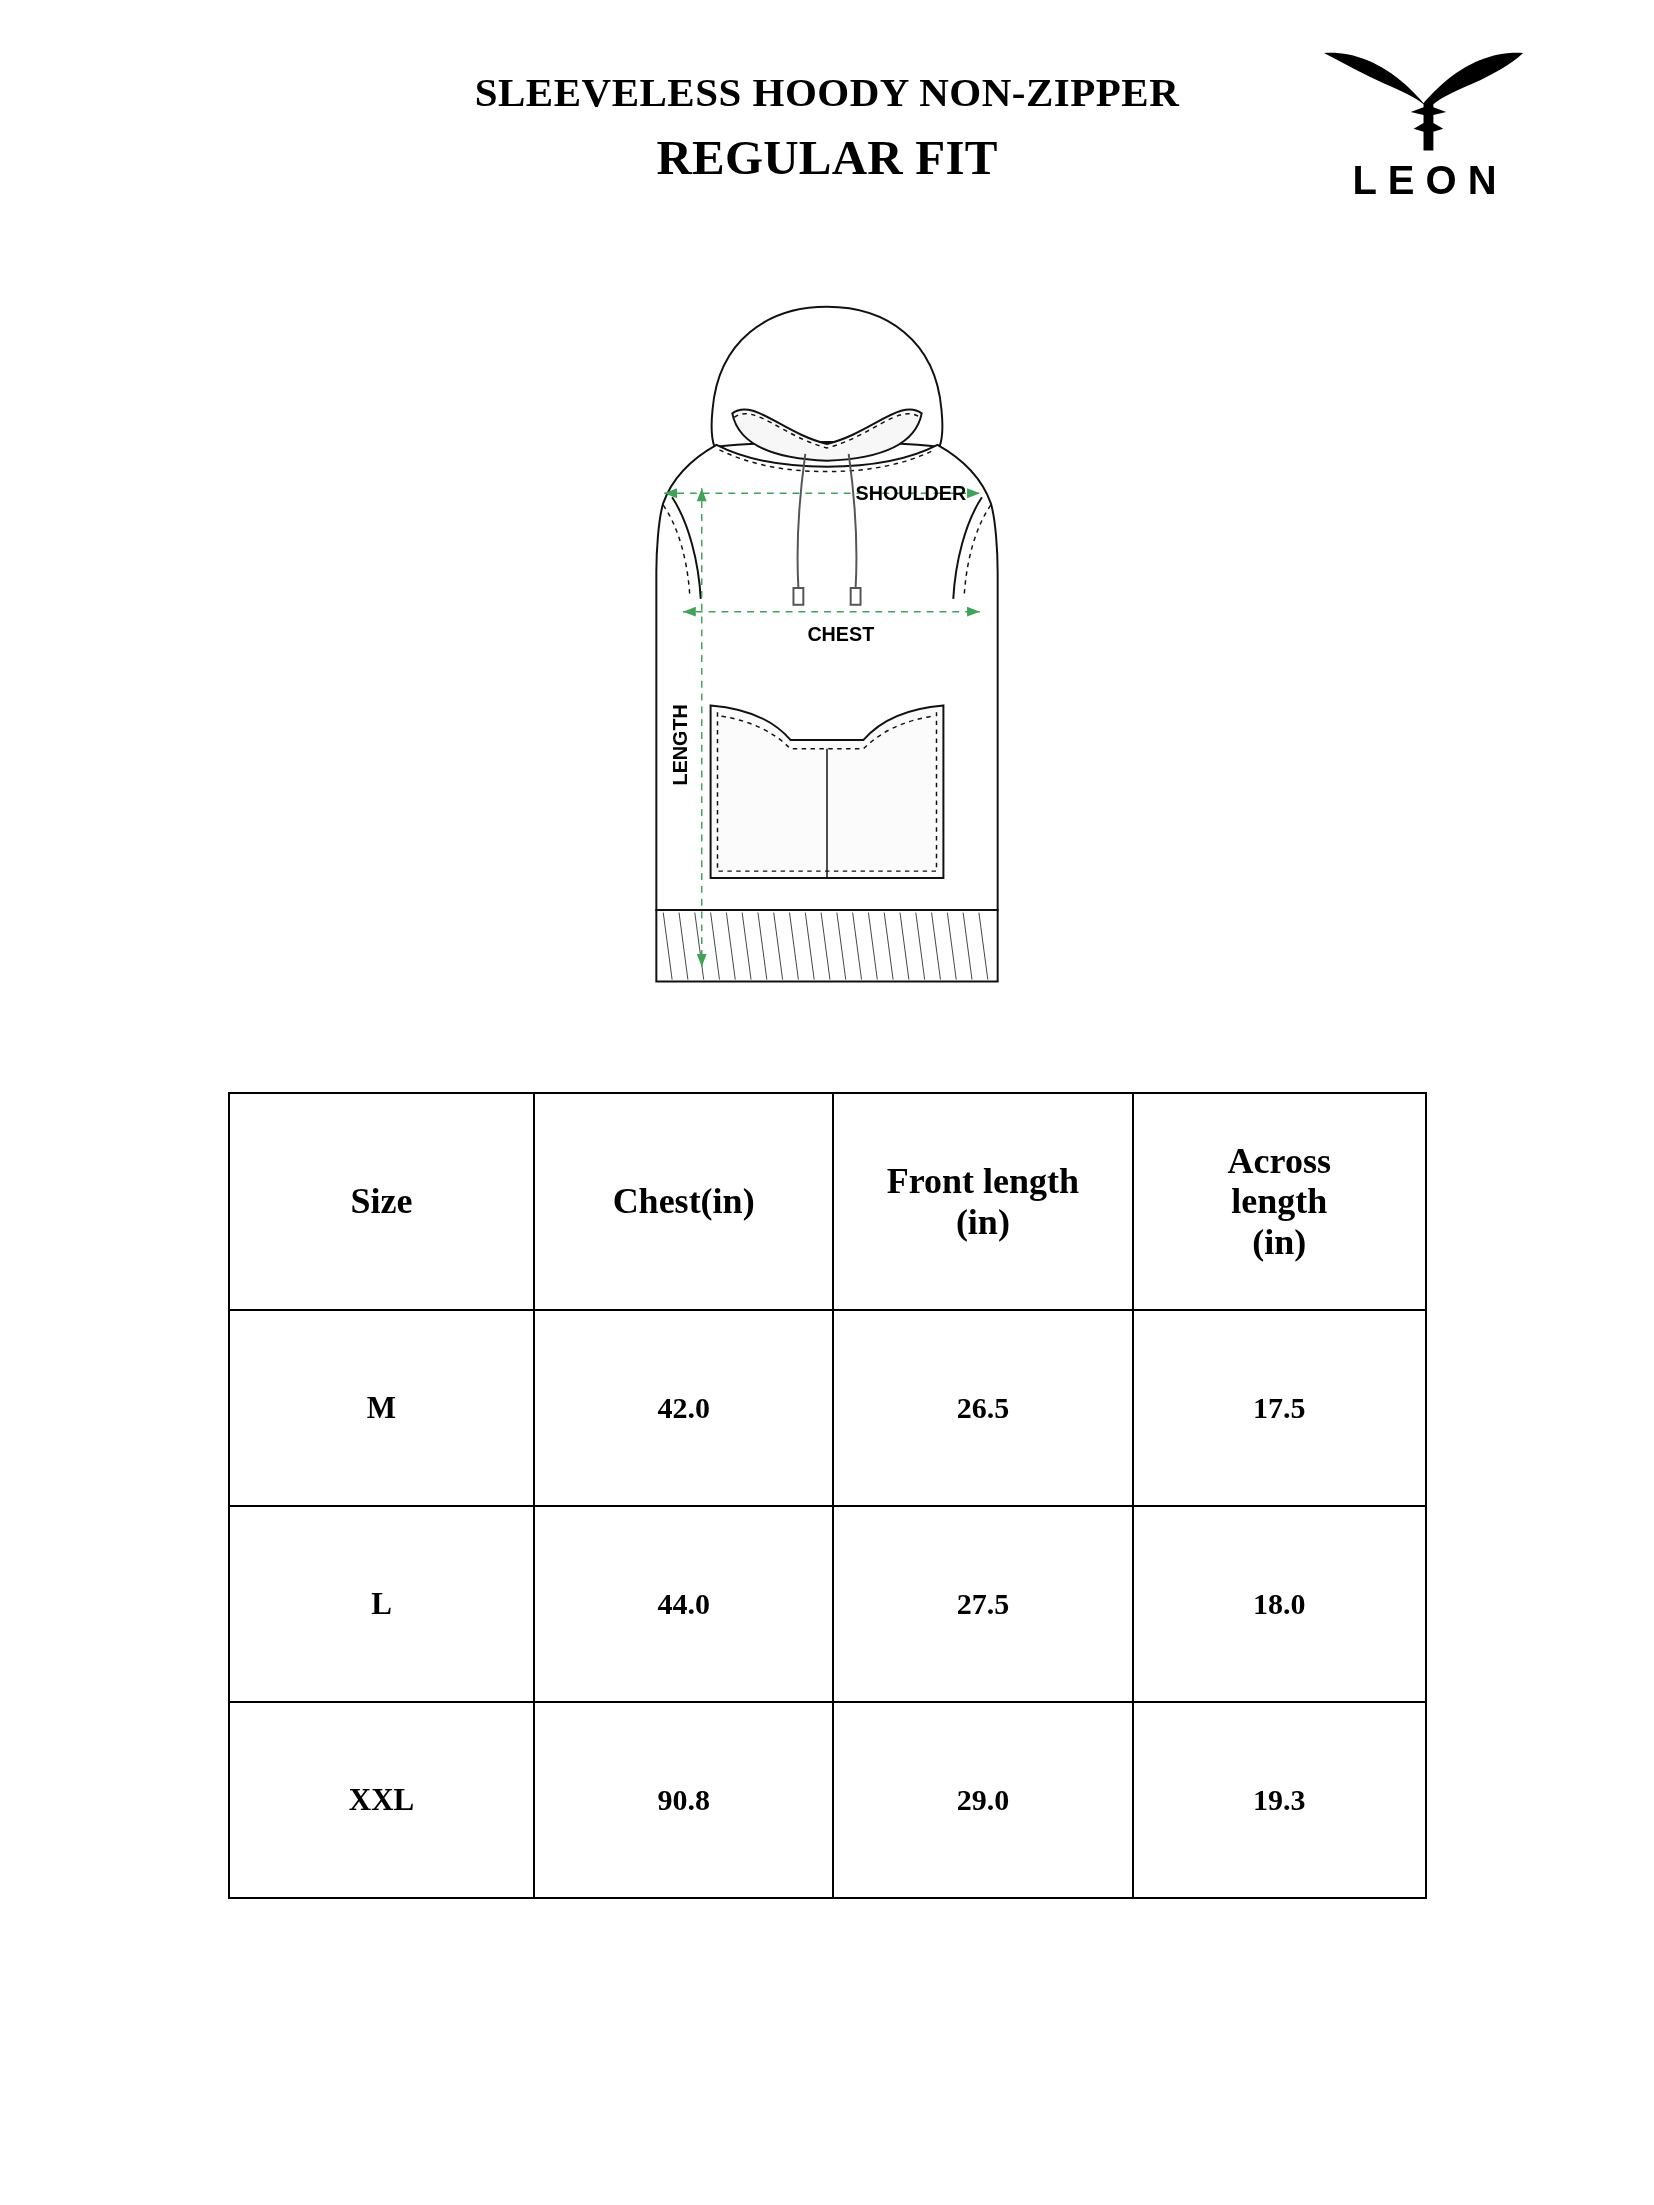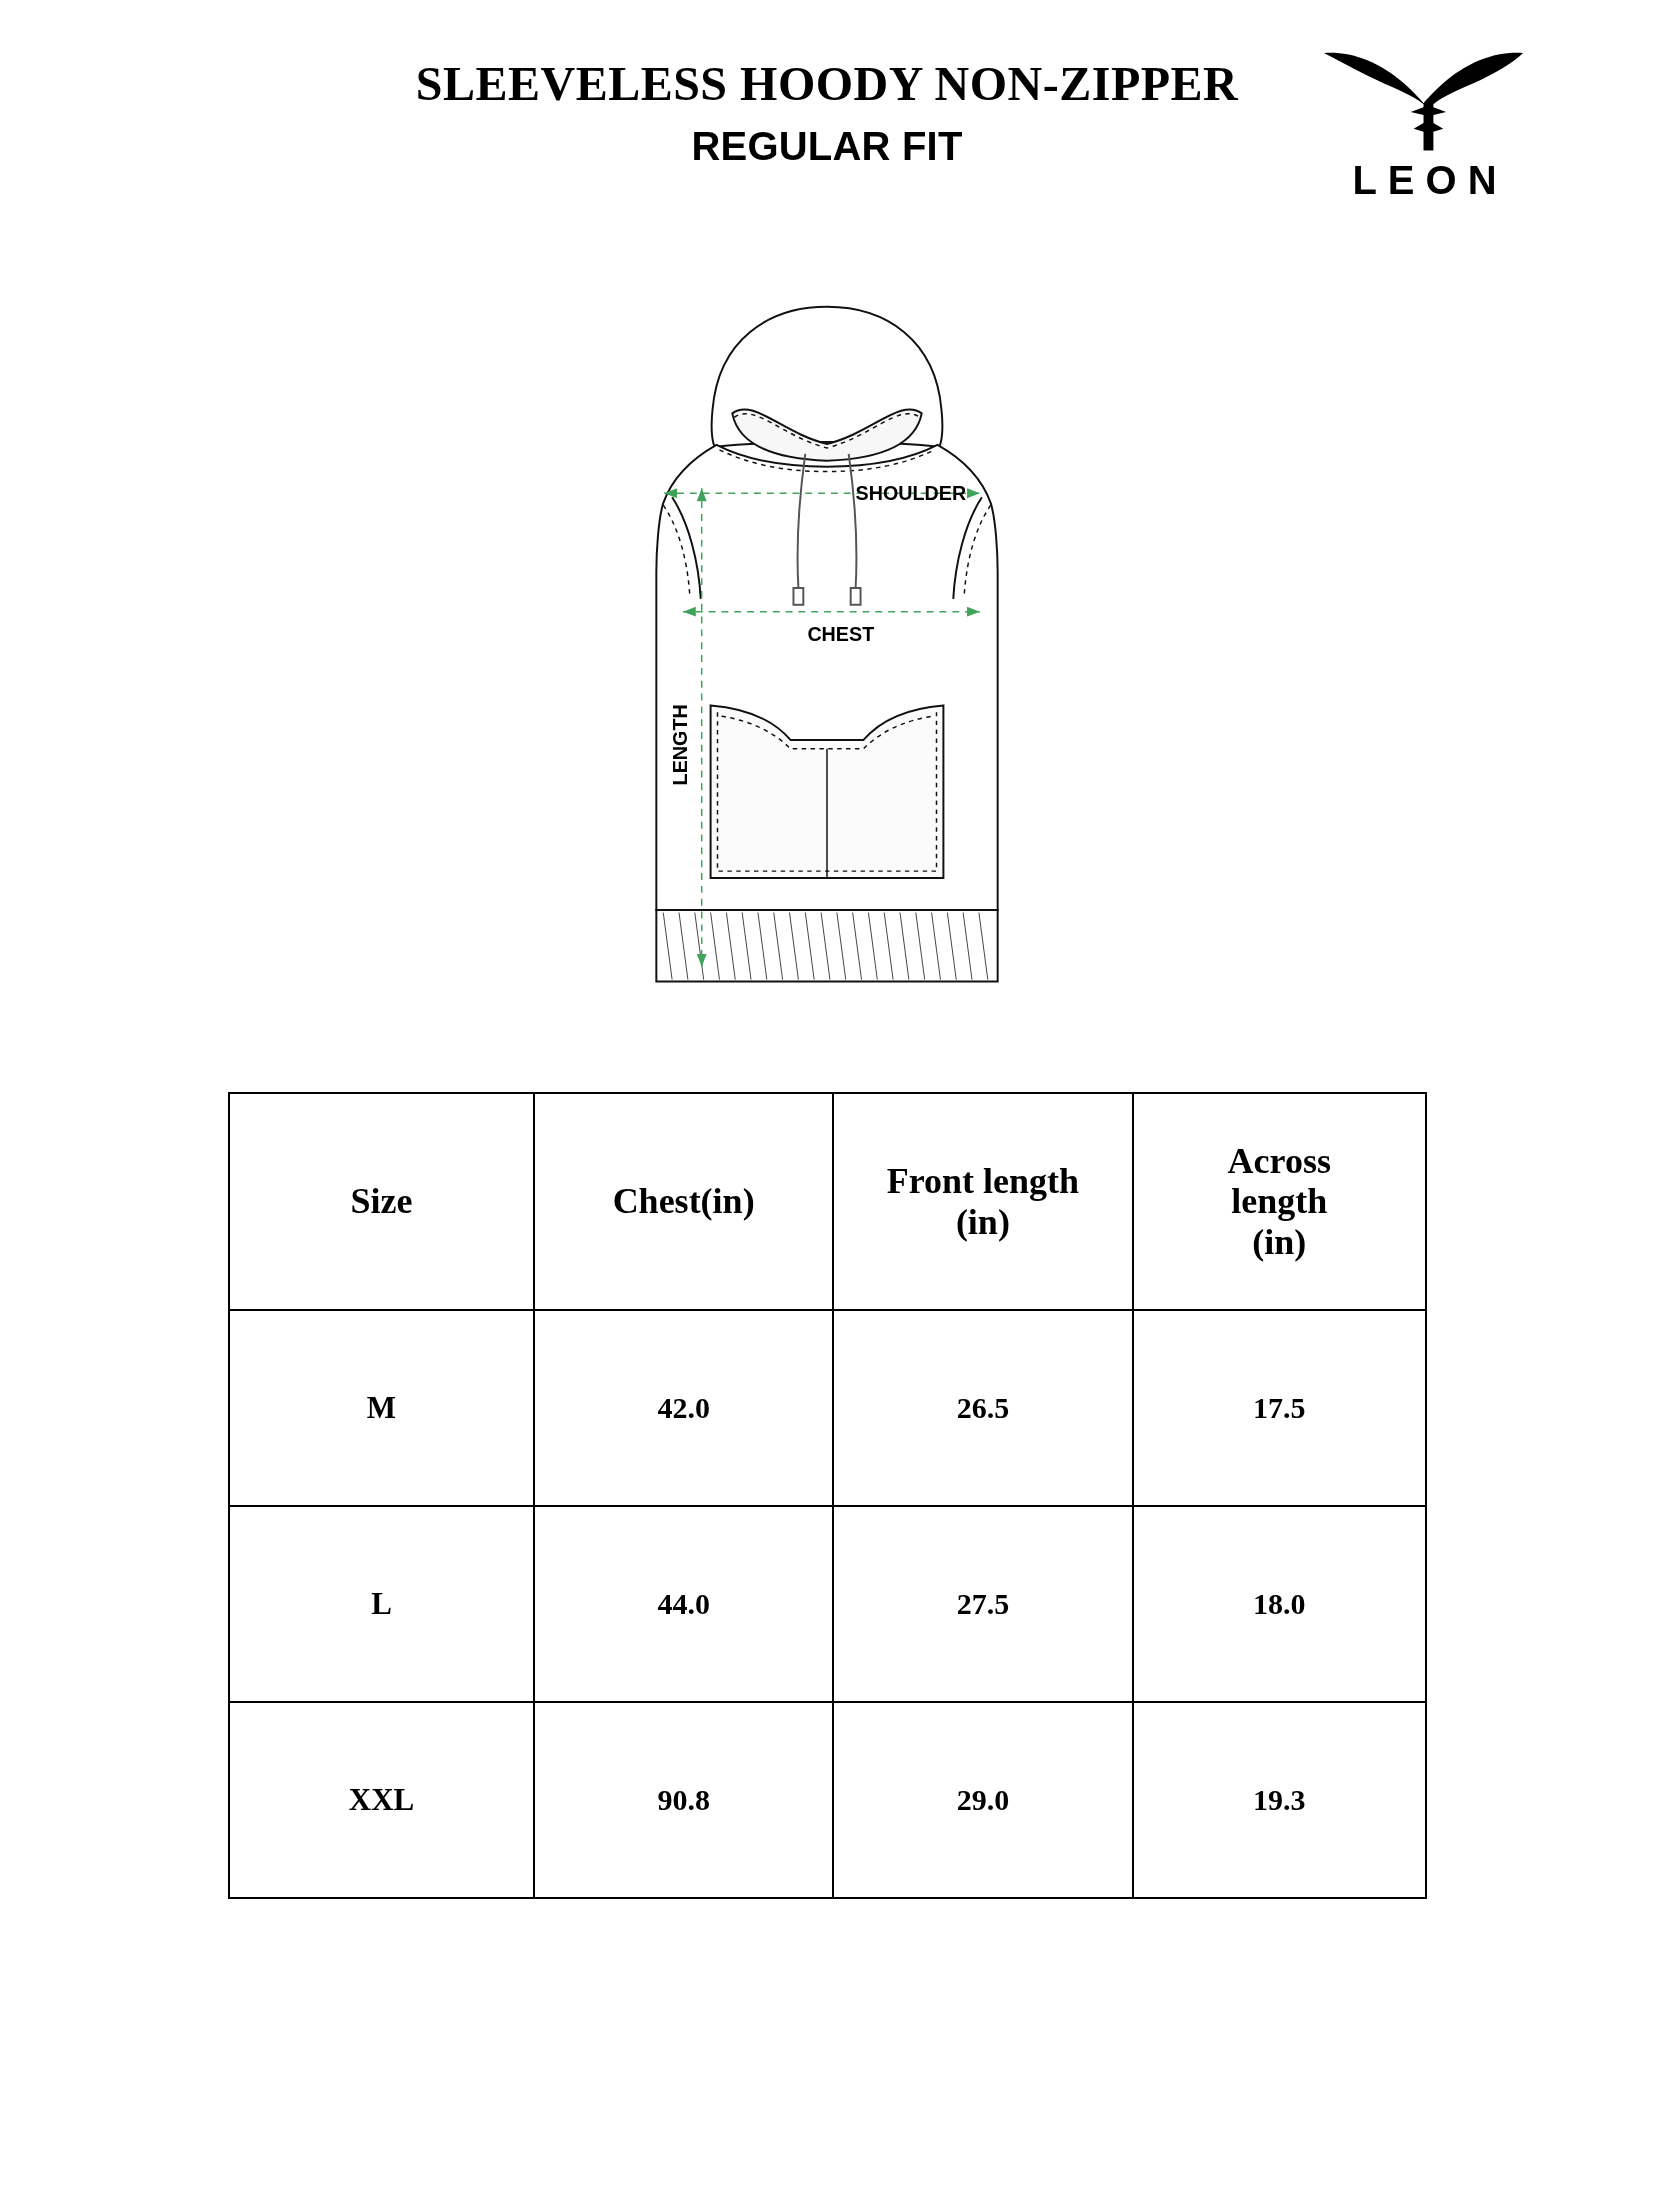--- a/index.html
+++ b/index.html
@@ -19,29 +19,29 @@
   
   .header {
     position: relative;
     width: 100%;
     padding-top: 59px;
     text-align: center;
   }
   .title-main {
     font-family: "Liberation Serif", serif;
     font-weight: bold;
-    font-size: 48px;
+    font-size: 41px;
     letter-spacing: 0.5px;
     line-height: 1.05;
-    margin: 0;
+    margin: 12px;
   }
   .title-sub {
-    font-family: Liberation Sans, sans-serif;
-    font-weight: bold;
-    font-size: 40px;
+    font-family: Liberation Serif, serif;
+    font-weight: bold;
+    font-size: 49px;
     letter-spacing: 0.2px;
     margin: 15px 0 0 0;
   }
 
   
   .logo-wrap {
     position: absolute;
     top: 49px;
     right: 118px;
     width: 222px;

